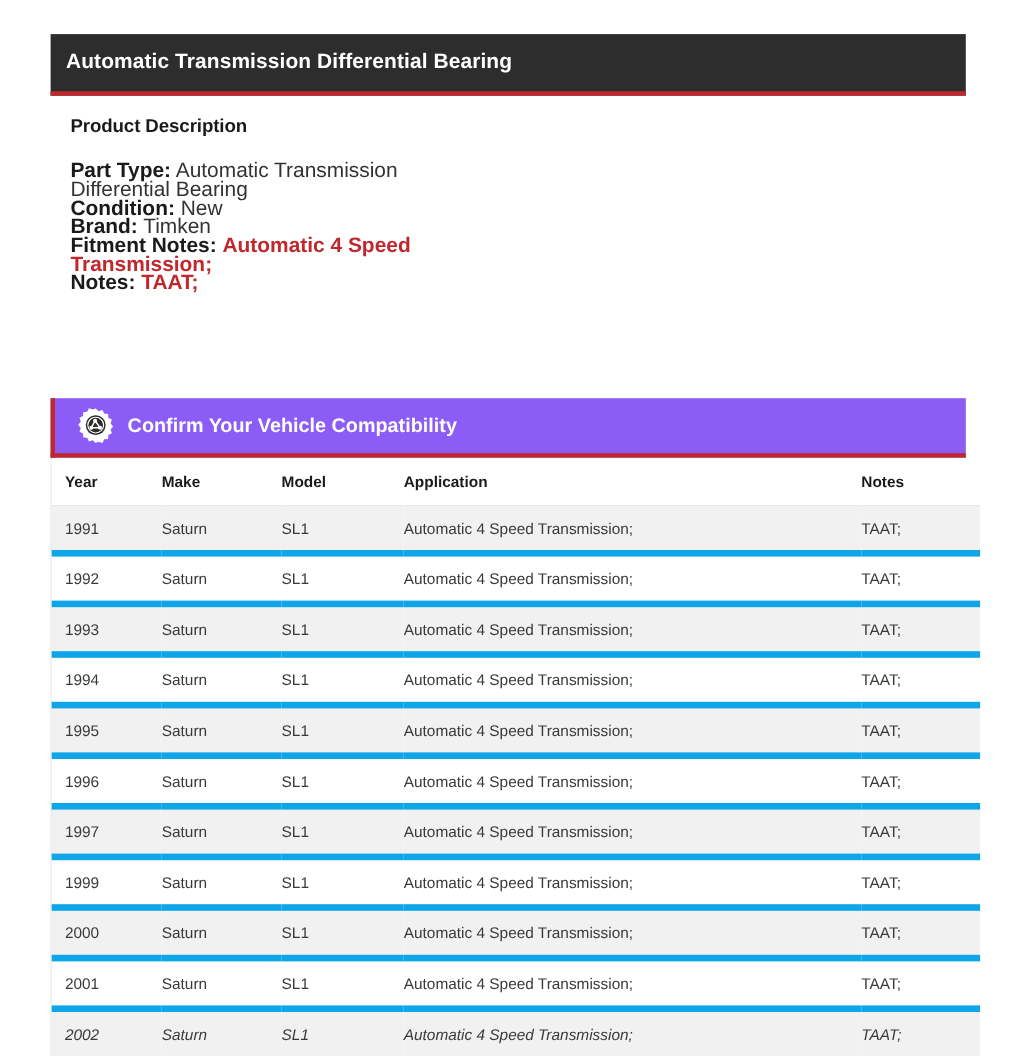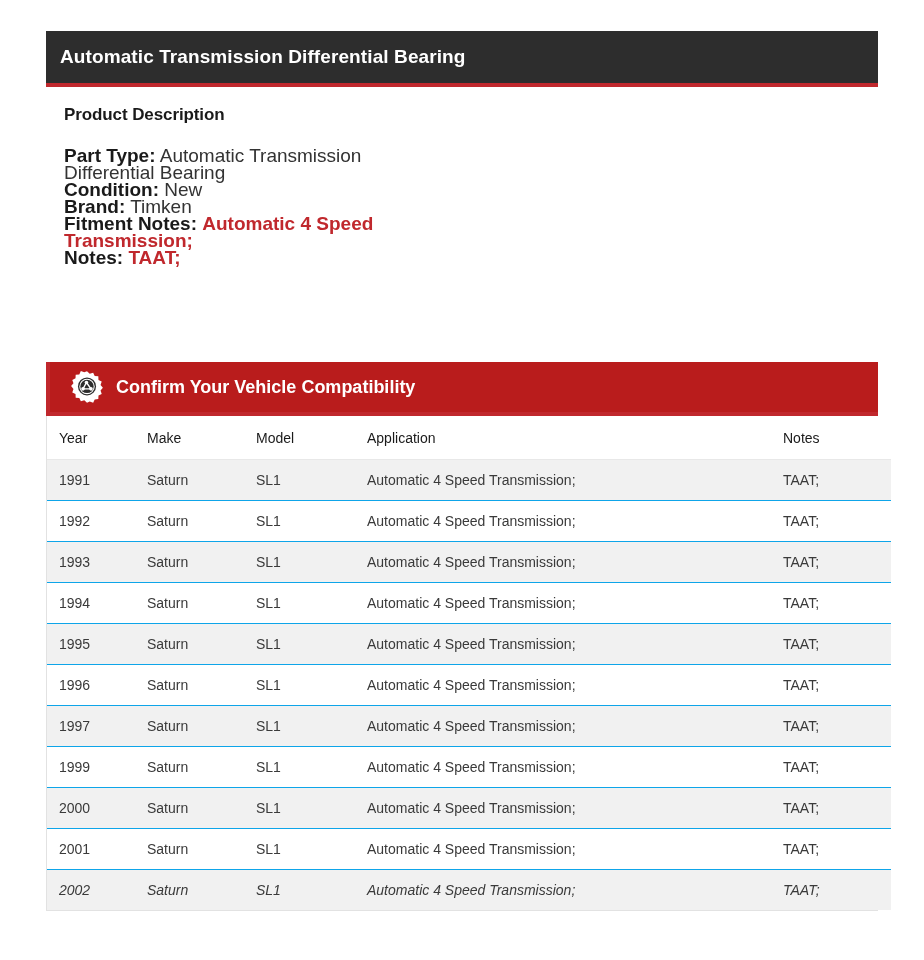--- a/index.html
+++ b/index.html
@@ -98,21 +98,21 @@
   
   .compat-panel {
     position: absolute;
     left: 46px;
     top: 362px;
     width: 832px;
   }
 
   .compat-header {
     position: relative;
-    background: #b91c1c;
+    background: #8b5cf6;
     border-bottom: 4px solid #c0282d;
     height: 54px;
     display: flex;
     align-items: center;
     box-sizing: border-box;
   }
 
   .compat-header::before {
     content: "";
     position: absolute;
@@ -139,32 +139,32 @@
 
   table.compat-table {
     width: 100%;
     border-collapse: collapse;
     table-layout: fixed;
   }
 
   table.compat-table th {
     text-align: left;
     font-size: 14px;
-    font-weight: normal;
+    font-weight: bold;
     color: #1a1a1a;
     padding: 14px 0 13px 0;
     background: #ffffff;
     border-bottom: 1px solid #e8e8e8;
   }
 
   table.compat-table td {
     font-size: 14px;
     color: #3a3a3a;
     padding: 12px 0 12px 0;
-    border-bottom: 1px solid #0ea5e9;
+    border-bottom: 6px solid #0ea5e9;
   }
 
   table.compat-table tbody tr:nth-child(odd) td {
     background: #f1f1f1;
   }
 
   table.compat-table tbody tr:nth-child(even) td {
     background: #ffffff;
   }
 

